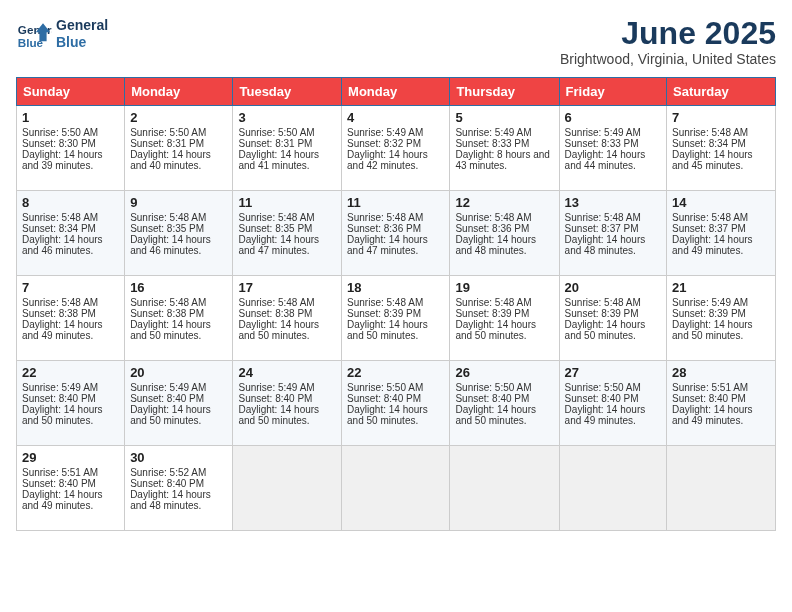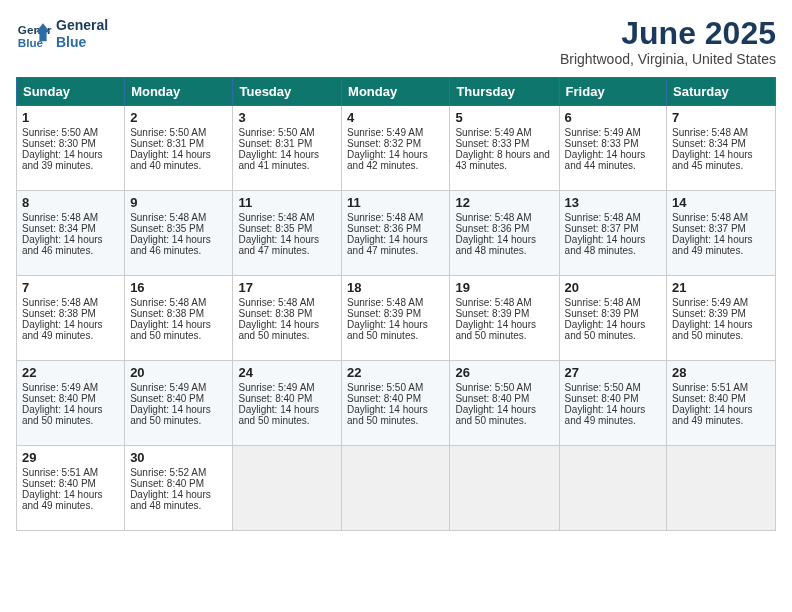--- a/index.html
+++ b/index.html
@@ -43,21 +43,21 @@
     .location {
       font-size: 14px;
       color: #444;
     }
     .calendar {
       width: 100%;
       border-collapse: collapse;
       border: 1px solid #ccc;
     }
     .calendar th {
-      background-color: #0f766e;
+      background-color: #ef4444;
       color: #fff;
       font-size: 13px;
       font-weight: bold;
       text-align: left;
       padding: 6px 6px;
       border: 1px solid #2e6da4;
     }
     .calendar td {
       vertical-align: top;
       border: 1px solid #ccc;

